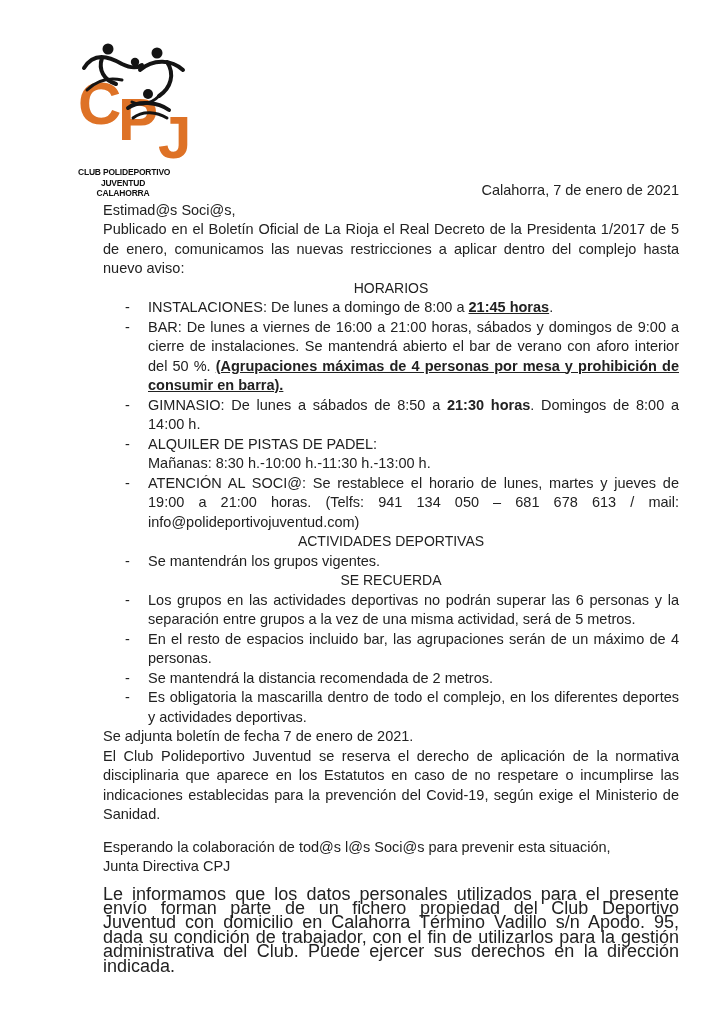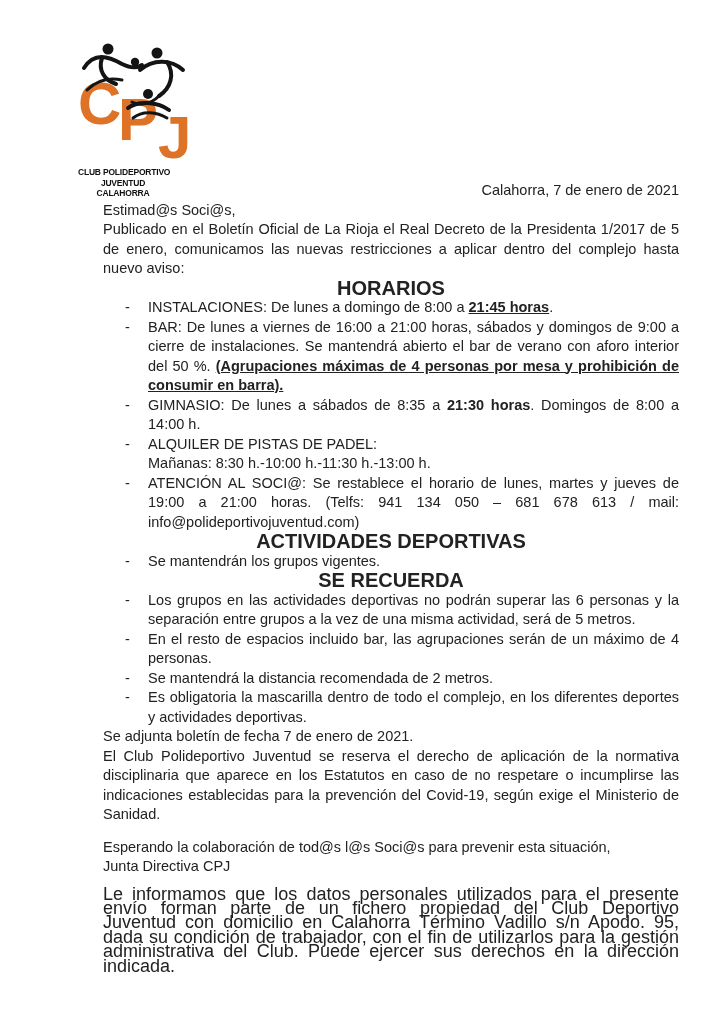--- a/index.html
+++ b/index.html
@@ -40,23 +40,23 @@
     font-size: 14.5px;
     line-height: 19.5px;
     margin-left: 28px;
   }
   .content p, .content h3, .content div.block { margin: 0; padding: 0; }
   .date { margin-top: 181px; text-align: right; }
   .greeting { margin-top: 14px; }
   .intro { margin-top: 15px; }
   .just { text-align: justify; }
   h3.sec {
-    font-size: 20px;
+    font-size: 14px;
     line-height: 19.5px;
-    font-weight: bold;
+    font-weight: normal;
     text-align: center;
     margin: 0;
   }
   .sec-horarios { margin-top: 20px; }
   .sec-actividades { margin-top: 8px; }
   .sec-recuerda { margin-top: 13px; }
   .li { display: flex; }
   .li .dash {
     flex: 0 0 45px;
     box-sizing: border-box;
@@ -121,21 +121,21 @@
       <div class="li">
         <span class="dash">-</span>
         <div class="txt"><span>INSTALACIONES: De lunes a domingo de 8:00 a </span><span style="font-weight: bold; text-decoration: underline;">21:45 horas</span><span>.</span></div>
       </div>
       <div class="li">
         <span class="dash">-</span>
         <div class="txt"><span>BAR: De lunes a viernes de 16:00 a 21:00 horas, sábados y domingos de 9:00 a cierre de instalaciones. Se mantendrá abierto el bar de verano con aforo interior del 50 %. </span><span style="font-weight: bold; text-decoration: underline;">(Agrupaciones máximas de 4 personas por mesa y prohibición de consumir en barra).</span></div>
       </div>
       <div class="li">
         <span class="dash">-</span>
-        <div class="txt"><span>GIMNASIO: De lunes a sábados de 8:35 a </span><span style="font-weight: bold; ">21:30 horas</span><span>. Domingos de 8:00 a 14:00 h.</span></div>
+        <div class="txt"><span>GIMNASIO: De lunes a sábados de 8:50 a </span><span style="font-weight: bold; ">21:30 horas</span><span>. Domingos de 8:00 a 14:00 h.</span></div>
       </div>
       <div class="li">
         <span class="dash">-</span>
         <div class="txt"><span>ALQUILER DE PISTAS DE PADEL:</span></div>
       </div>
       <div class="li">
         <span class="dash"></span>
         <div class="txt"><span>Mañanas: 8:30 h.-10:00 h.-11:30 h.-13:00 h.</span></div>
       </div>
       <div class="li">

